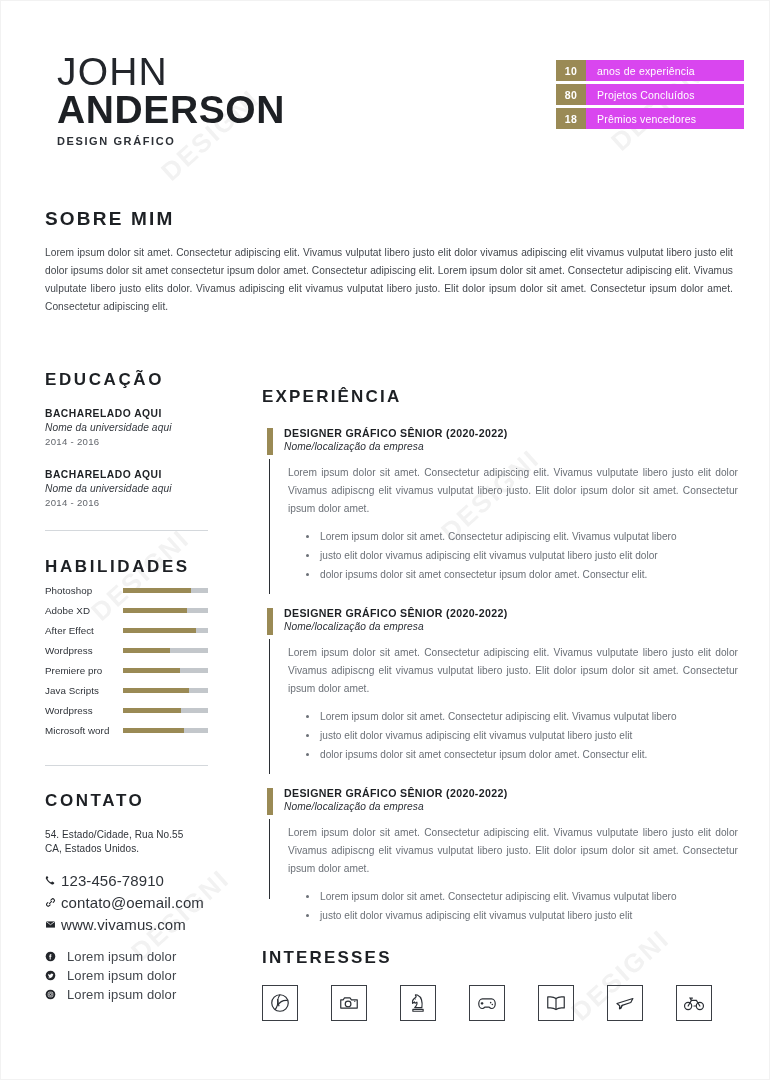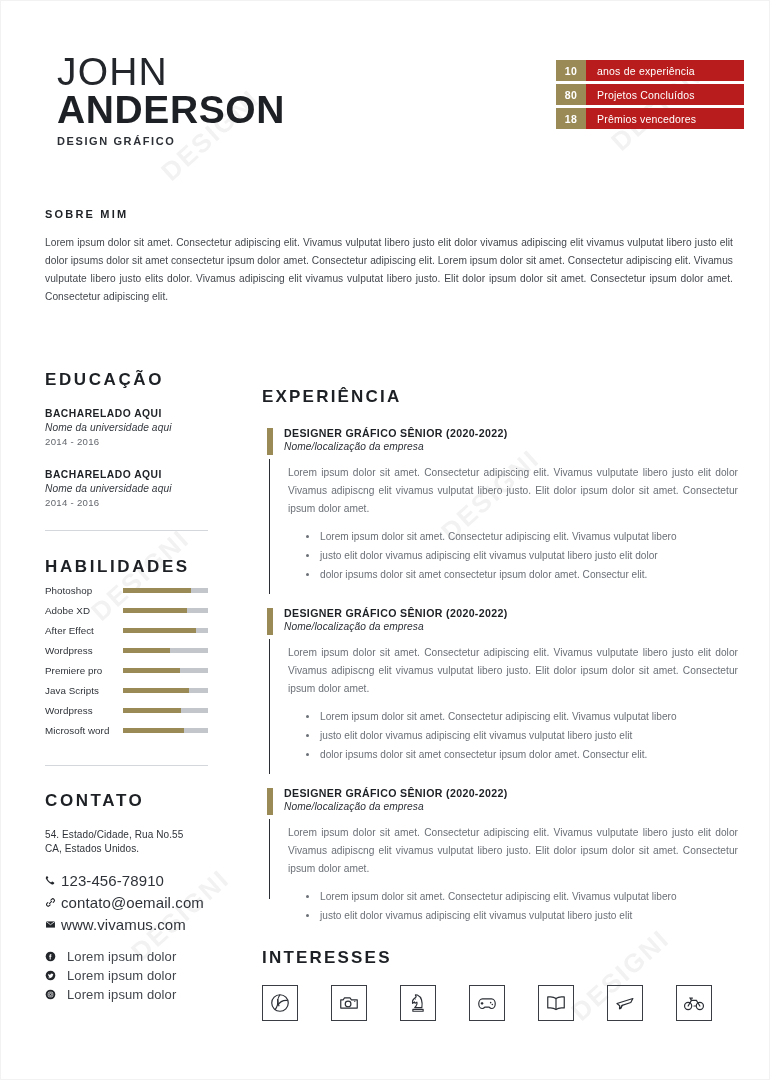--- a/index.html
+++ b/index.html
@@ -81,38 +81,38 @@
     color: #ffffff;
     font-size: 10.5px;
     font-weight: 700;
     display: flex;
     align-items: center;
     justify-content: center;
     letter-spacing: 0.3px;
   }
   .stat-label {
     flex: 1;
-    background: #b91c1c;
+    background: #d946ef;
     color: #ffffff;
     font-size: 10.5px;
     font-weight: 400;
     display: flex;
     align-items: center;
     padding-left: 11px;
     letter-spacing: 0.2px;
   }
 
   
   .about {
     position: absolute;
     left: 45px; top: 208px;
     width: 688px;
   }
   .h-section {
-    font-size: 11px;
+    font-size: 19px;
     font-weight: 700;
     letter-spacing: 2.3px;
     color: #1d2024;
   }
   .about .h-section { letter-spacing: 2.2px; }
   .about-text {
     margin-top: 14px;
     font-size: 10.2px;
     line-height: 18px;
     color: #43474d;

